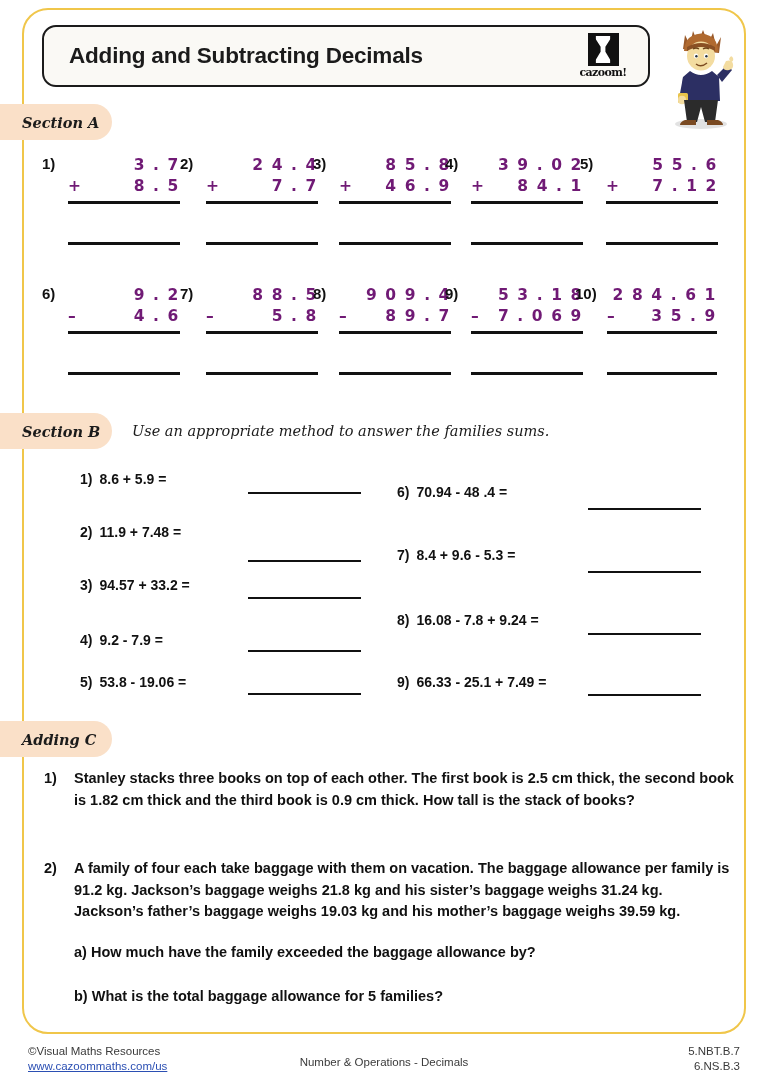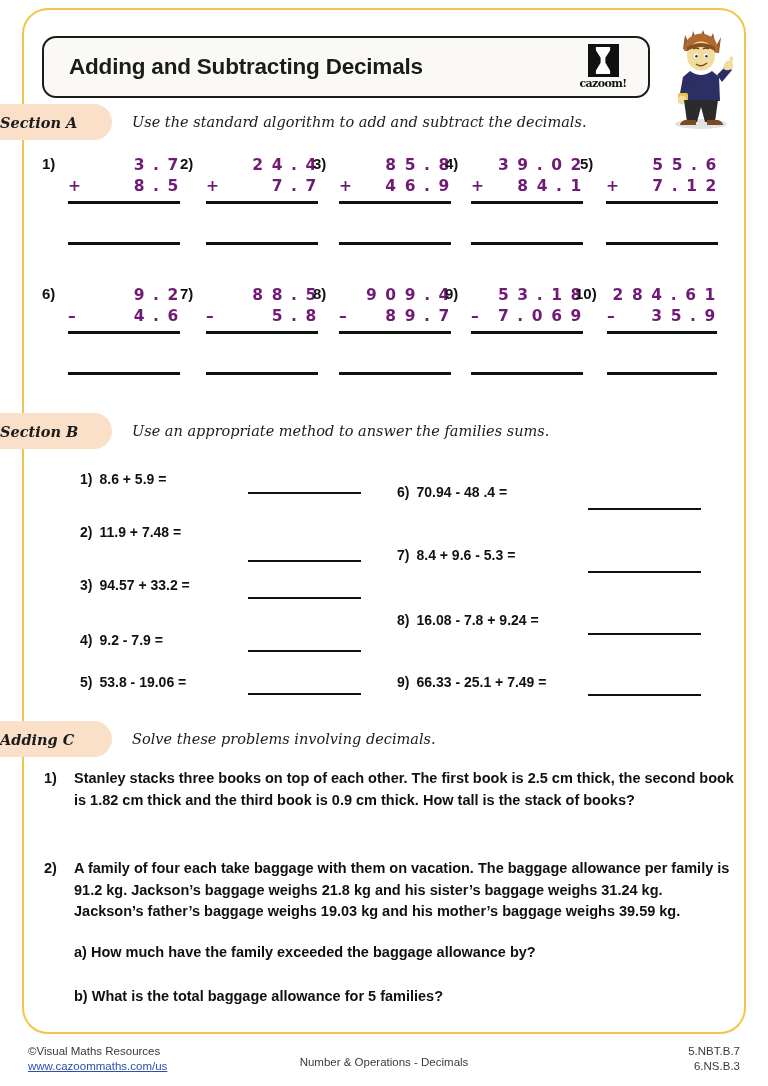--- a/index.html
+++ b/index.html
@@ -25,21 +25,21 @@
     height: 1026px;
     border: 2px solid #f0c64a;
     border-radius: 26px;
     background: #ffffff;
   }
 
   
   #title-bar {
     position: absolute;
     left: 42px;
-    top: 36px;
+    top: 25px;
     width: 608px;
     height: 62px;
     border: 2px solid #1b1b1b;
     border-radius: 14px;
     background: #faf9f5;
     display: flex;
     align-items: center;
   }
   #worksheet-title {
     font-size: 22.5px;
@@ -100,20 +100,21 @@
     display: flex;
     align-items: center;
   }
   .section-badge {
     width: 112px;
     height: 36px;
     background: #fae0c8;
     border-radius: 0 18px 18px 0;
     display: flex;
     align-items: center;
+    padding-left: 22px;
     flex: 0 0 auto;
   }
   .section-badge span {
     font-family: "DejaVu Serif", serif;
     font-weight: bold;
     font-style: italic;
     font-size: 14.5px;
     color: #1b1b1b;
     white-space: nowrap;
   }
@@ -291,21 +292,20 @@
   <path d="M21 73 L55 73 L52 95 L42 95 L38 80 L34 95 L24 95 Z" fill="#2b2b2b"></path>
 
   <path d="M22 93 q-5 2 -5 5 l16 0 l0 -5 z" fill="#7a4a22"></path>
   <path d="M44 93 q0 5 0 5 l16 0 q0 -3 -5 -5 z" fill="#7a4a22"></path>
 </svg>
 
 <div class="section-head" style="top:104px;">
   <div class="section-badge">
     <span>Section A</span>
   </div>
-  <div class="section-desc">Use the standard algorithm to add and subtract the decimals.</div>
 </div>
 
 <div class="colsum" style="left:42px; top:155px;">
   <div class="num-label">1)</div>
   <div class="stack">
     <div class="row1">3 . 7</div>
     <div class="row2"><span class="op">+</span><span>8 . 5</span></div>
     <div class="rule"></div>
     <div class="answer-rule"></div>
   </div>
@@ -442,21 +442,20 @@
 
 <div class="bprob" style="left:397px; top:674px;">
   <span class="bnum">9)</span><span>66.33 - 25.1 + 7.49 =</span>
 </div>
 <div class="bline" style="left:588px; top:694px; width:113px;"></div>
 
 <div class="section-head" style="top:721px;">
   <div class="section-badge">
     <span>Adding C</span>
   </div>
-  <div class="section-desc">Solve these problems involving decimals.</div>
 </div>
 
 <div class="cprob" style="left:44px; top:768px; width:690px;">
   <span class="cnum">1)</span>
   <span class="ctext">Stanley stacks three books on top of each other. The first book is 2.5 cm thick, the second book is 1.82 cm thick and the third book is 0.9 cm thick. How tall is the stack of books?</span>
 </div>
 
 <div class="cprob" style="left:44px; top:858px; width:690px;">
   <span class="cnum">2)</span>
   <span class="ctext">A family of four each take baggage with them on vacation. The baggage allowance per family is 91.2 kg. Jackson’s baggage weighs 21.8 kg and his sister’s baggage weighs 31.24 kg. Jackson’s father’s baggage weighs 19.03 kg and his mother’s baggage weighs 39.59 kg.</span>

